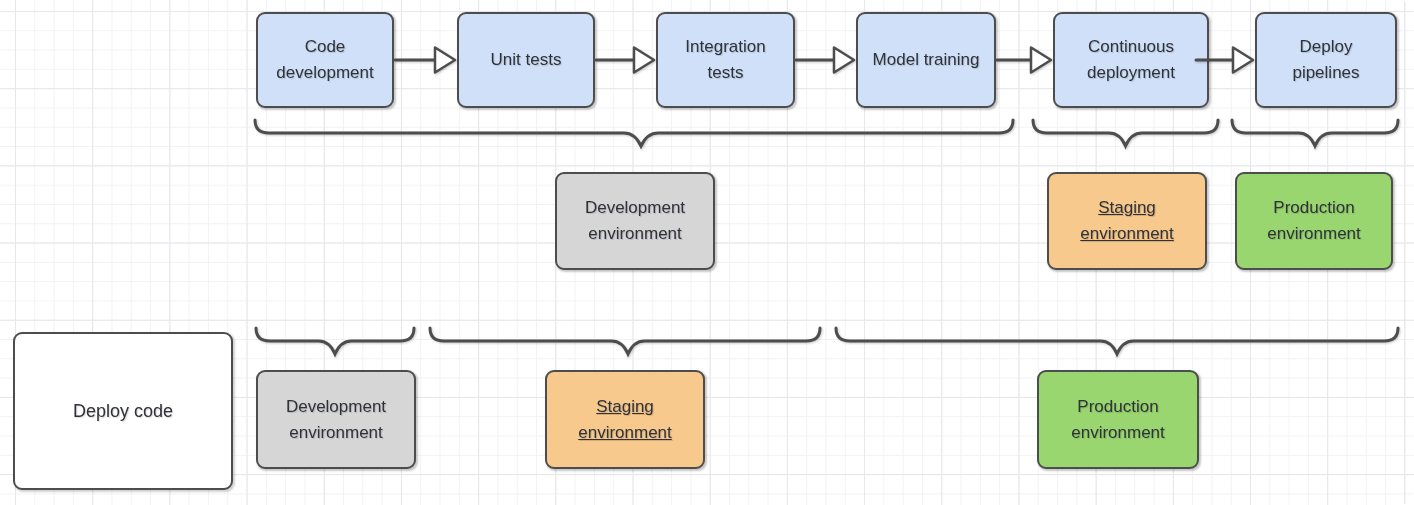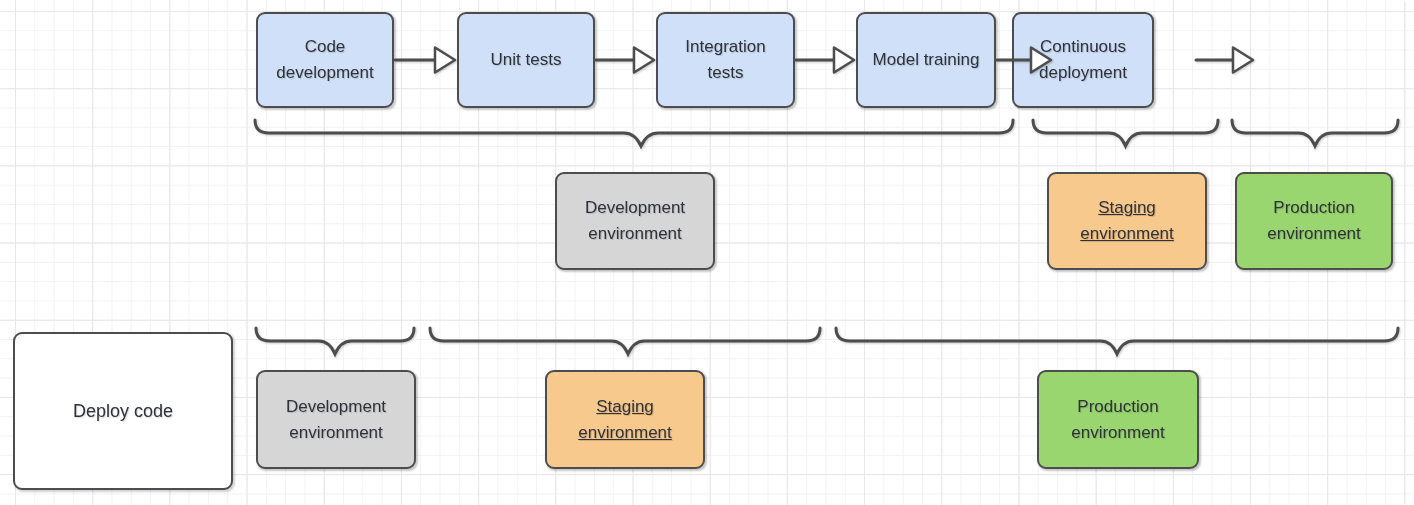--- a/index.html
+++ b/index.html
@@ -58,22 +58,25 @@
   </div>
   <div class="node step" style="left:656px;width:139px">
     <span>Integration tests</span>
   </div>
   <div class="node step" style="left:457px;width:138px">
     <span>Unit tests</span>
   </div>
   <div class="node step" style="left:856px;width:140px">
     <span>Model training</span>
   </div>
-  <div class="node step" style="left:1012px;width:142px">
+  <div class="node step" style="left:1053px;width:156px">
     <span>Continuous deployment</span>
+  </div>
+  <div class="node step" style="left:1255px;width:142px">
+    <span>Deploy pipelines</span>
   </div>
 
   <svg class="conn" style="left:394px;top:45px" width="63" height="30" viewBox="0 0 63 30">
     <line x1="1" y1="15" x2="41" y2="15"></line>
       <polygon points="41,2.5 61,15 41,27.5"></polygon>
   </svg>
   <svg class="conn" style="left:595px;top:45px" width="61" height="30" viewBox="0 0 61 30">
     <line x1="1" y1="15" x2="39" y2="15"></line>
       <polygon points="39,2.5 59,15 39,27.5"></polygon>
   </svg>

